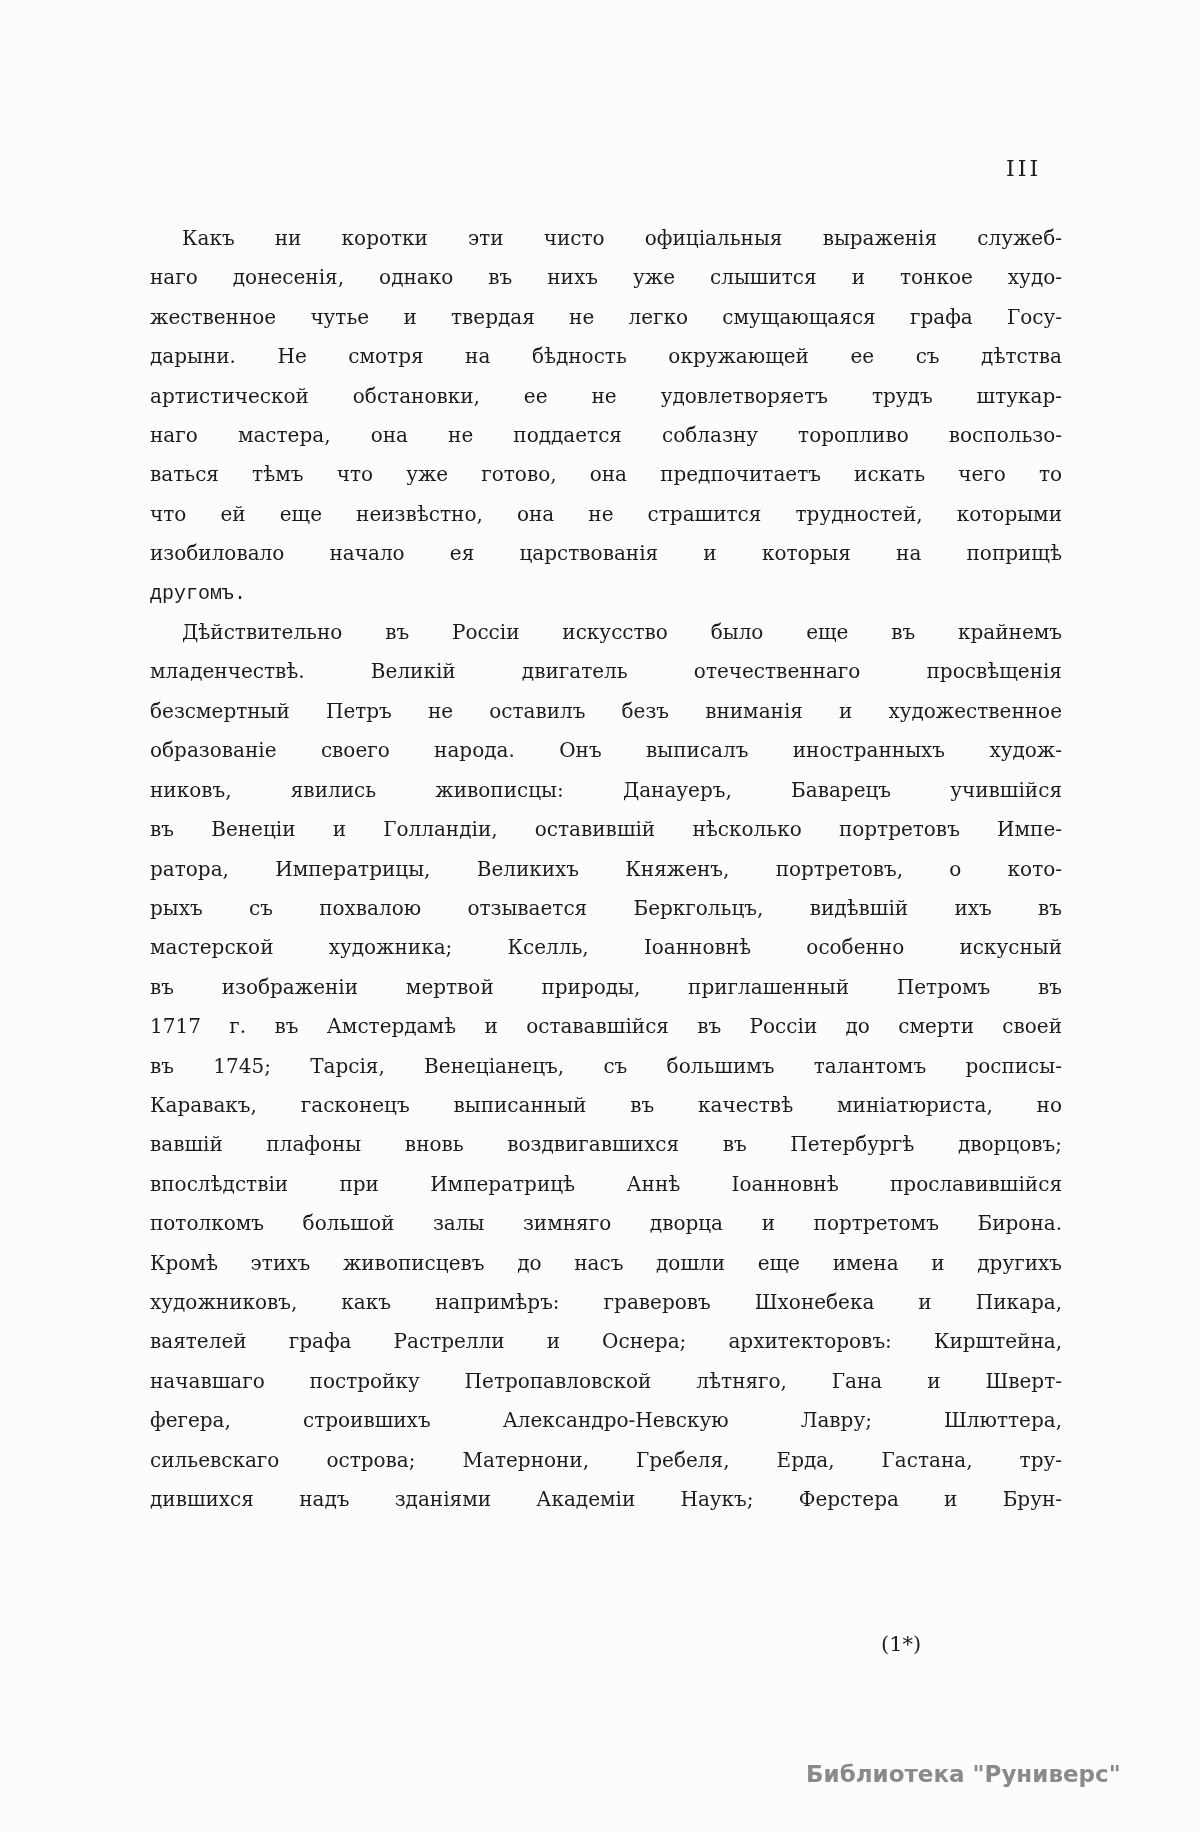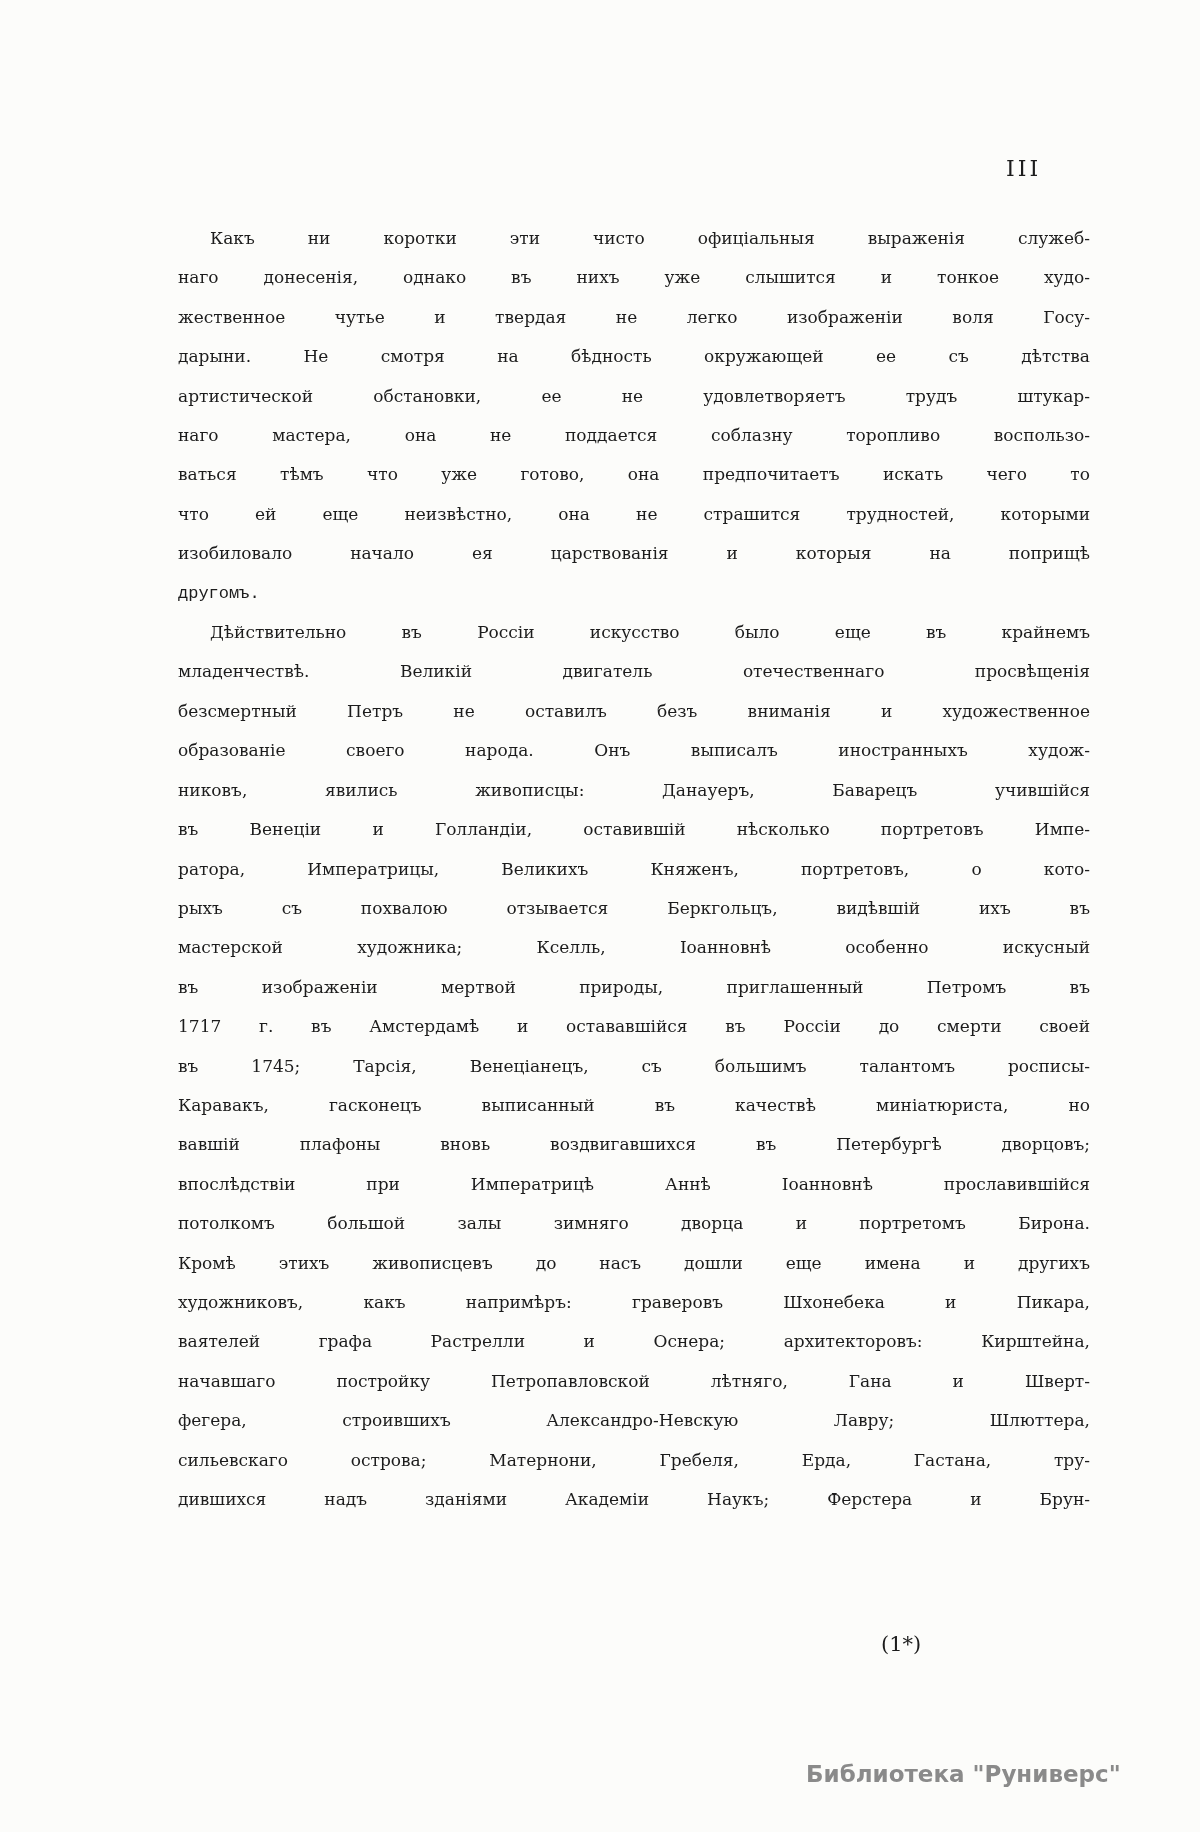--- a/index.html
+++ b/index.html
@@ -24,24 +24,23 @@
     top: 156px;
     font-size: 22px;
     letter-spacing: 3px;
     color: var(--ink);
   }
   .text-block {
     position: absolute;
     left: 150px;
     top: 219px;
     width: 912px;
-    font-size: 17px;
+    font-size: 20px;
     line-height: 39.4px;
     color: var(--ink);
-    margin-left: 28px;
   }
   .text-block .line {
     text-align: justify;
     text-align-last: justify;
     word-spacing: 1px;
   }
   .text-block .line.indent { text-indent: 32px; }
   .text-block .line.para-end { text-align-last: left; font-family: Liberation Mono, monospace; }
   .signature-mark {
     position: absolute;
@@ -62,21 +61,21 @@
 </style>
 </head>
 <body>
 
 <div class="page">
   <div class="page-number">III</div>
 
   <div class="text-block" id="text-block">
       <div class="line indent">Какъ ни коротки эти чисто офиціальныя выраженія служеб-</div>
       <div class="line">наго донесенія, однако въ нихъ уже слышится и тонкое худо-</div>
-      <div class="line">жественное чутье и твердая не легко изображеніи воля Госу-</div>
+      <div class="line">жественное чутье и твердая не легко смущающаяся графа Госу-</div>
       <div class="line">дарыни. Не смотря на бѣдность окружающей ее съ дѣтства</div>
       <div class="line">артистической обстановки, ее не удовлетворяетъ трудъ штукар-</div>
       <div class="line">наго мастера, она не поддается соблазну торопливо воспользо-</div>
       <div class="line">ваться тѣмъ что уже готово, она предпочитаетъ искать чего то</div>
       <div class="line">что ей еще неизвѣстно, она не страшится трудностей, которыми</div>
       <div class="line">изобиловало начало ея царствованія и которыя на поприщѣ</div>
       <div class="line para-end">другомъ.</div>
       <div class="line indent">Дѣйствительно въ Россіи искусство было еще въ крайнемъ</div>
       <div class="line">младенчествѣ. Великій двигатель отечественнаго просвѣщенія</div>
       <div class="line">безсмертный Петръ не оставилъ безъ вниманія и художественное</div>

